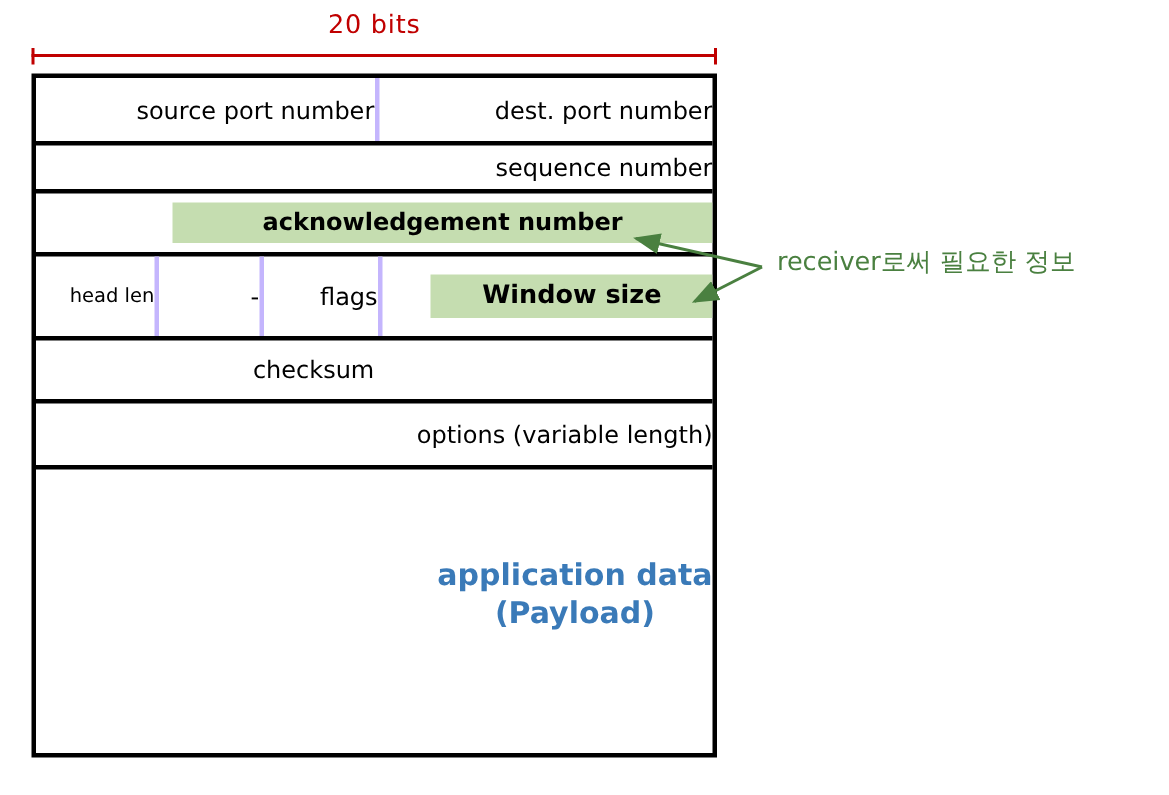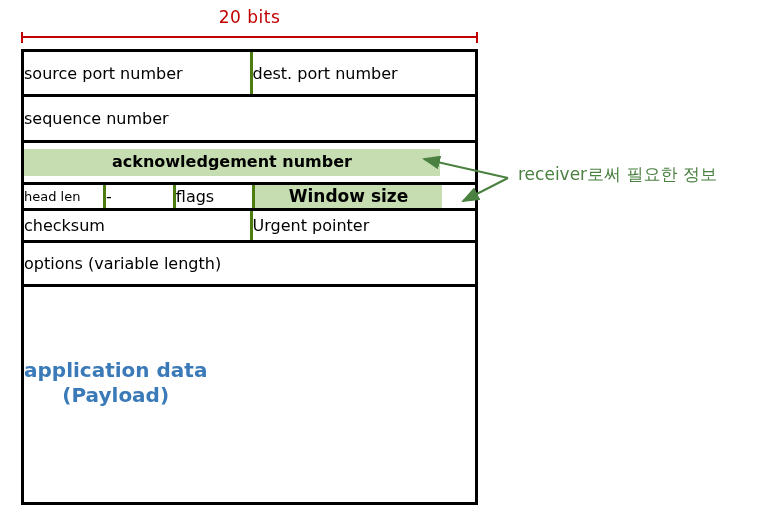--- a/index.html
+++ b/index.html
@@ -67,55 +67,55 @@
   .hrow {
     display: flex;
     border-bottom: 3px solid #000000;
     box-sizing: border-box;
     position: relative;
   }
   .hrow.last { border-bottom: none; flex: 1 1 auto; }
   .hcell {
     display: flex;
     align-items: center;
-    justify-content: flex-start;
+    justify-content: flex-end;
     box-sizing: border-box;
     font-size: 16px;
     color: #000000;
     font-family: "DejaVu Sans", sans-serif;
     position: relative;
     overflow: hidden;
   }
-  .hcell + .hcell { border-left: 3px solid #4d7c0f; }
+  .hcell + .hcell { border-left: 3px solid #c4b5fd; }
   .hcell.half { width: 50%; }
   .hcell.full { width: 100%; }
 
   .row-ports   { height: 45px; }
-  .row-seq     { height: 46px; }
+  .row-seq     { height: 32px; }
   .row-ack     { height: 42px; }
-  .row-flags   { height: 26px; }
-  .row-cksum   { height: 32px; }
+  .row-flags   { height: 56px; }
+  .row-cksum   { height: 42px; }
   .row-options { height: 44px; }
 
   
   .hcell.headlen { width: 17.5%; font-size: 13px; }
   .hcell.reserved { width: 15.5%; font-size: 16px; }
   .hcell.flags   { width: 17.5%; font-size: 16px; }
   .hcell.winsize { width: 49.5%; }
 
   
   .hl {
     background: #c5ddb0;
     padding: 4px 26px;
     font-weight: bold;
     font-size: 16px;
     line-height: 1.15;
     display: inline-block;
   }
-  .hl.ack { padding: 4px 88px; }
+  .hl.ack { padding: 4px 60px; }
   .hl.win { padding: 5px 34px; font-size: 17px; }
 
   
   .payload {
     color: #3a7ab8;
     font-weight: bold;
     font-size: 20px;
     line-height: 1.25;
     text-align: center;
     font-family: "DejaVu Sans", sans-serif;
@@ -191,23 +191,20 @@
     </div>
     <div class="hcell winsize">
       <span class="hl win">Window size</span>
     </div>
   </div>
 
   <div class="hrow row-cksum">
     <div class="hcell half">
       <span>checksum</span>
     </div>
-    <div class="hcell half">
-      <span>Urgent pointer</span>
-    </div>
   </div>
 
   <div class="hrow row-options">
     <div class="hcell full">
       <span>options (variable length)</span>
     </div>
   </div>
 
   <div class="hrow last">
     <div class="hcell full payload">

